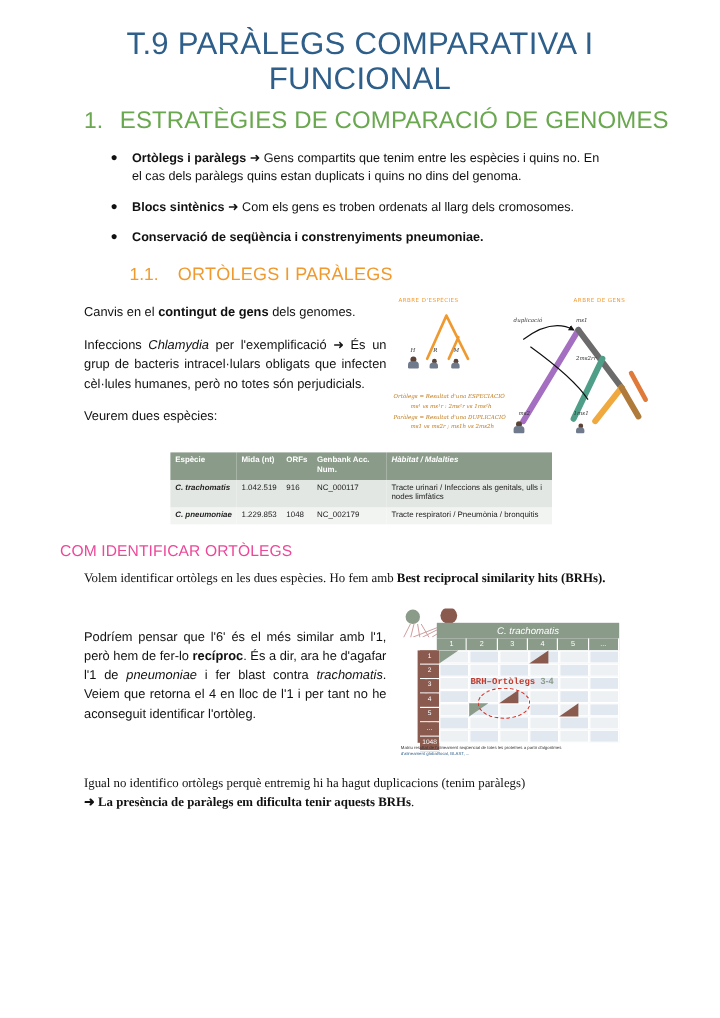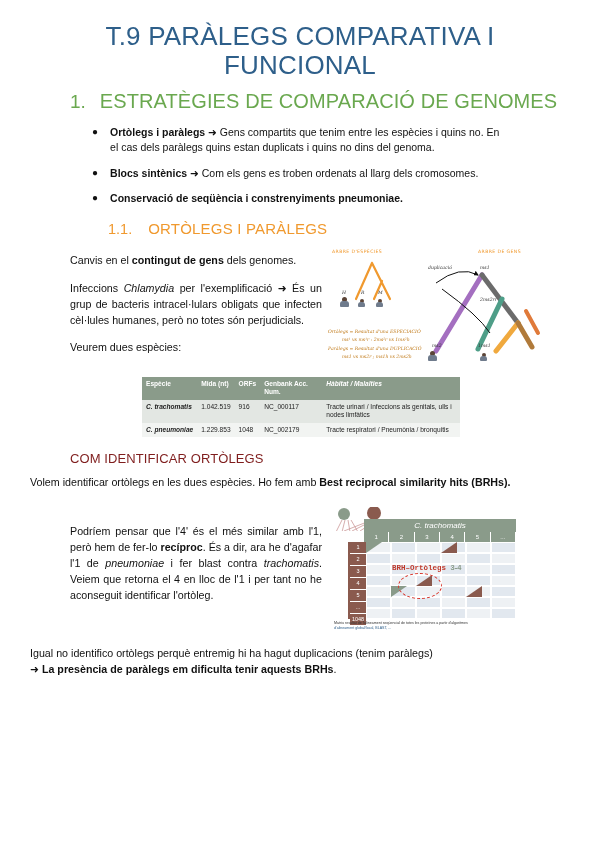--- a/index.html
+++ b/index.html
@@ -72,21 +72,21 @@
   }
   table.species th.ital{font-style:italic;font-weight:bold;}
   table.species td{
     padding:3px 4px;vertical-align:top;line-height:1.3;color:#222;
   }
   table.species tr.r1 td{background:#e3e7e3;}
   table.species tr.r2 td{background:#f2f4f2;}
   td.sp{font-weight:bold;font-style:italic;white-space:nowrap;}
 
   
-  .h3-red{color:#7f1d1d;font-size:13px;margin:14px 0 8px 70px;letter-spacing:.1px;}
+  .h3-red{color:#ec4899;font-size:13px;margin:14px 0 8px 50px;letter-spacing:.1px;}
 
   
   .fig-brh{position:relative;width:188px;height:128px;margin:6px 0 0 0;}
   .brh-title{
     position:absolute;left:32px;top:12px;width:152px;height:13px;
     background:#8a9b8a;color:#fff;font-style:italic;font-size:8px;
     text-align:center;line-height:13px;
   }
   .brh-colhead{position:absolute;left:32px;top:25px;width:152px;height:10px;display:flex;}
   .brh-colhead div{
@@ -123,21 +123,21 @@
     border:1.4px dashed #d8342a;border-radius:50%;
   }
   .brh-caption{
     position:absolute;left:2px;top:114px;width:186px;font-size:3.6px;
     line-height:1.35;color:#333;
   }
   .brh-caption .blue{color:#2e5f8a;}
   .brh-top{position:absolute;left:2px;top:0;width:60px;height:24px;}
 
   
-  .wide{margin:10px 70px 0 30px;}
+  .wide{margin:10px 70px 0 70px;font-family:Liberation Serif, serif;}
 </style>
 </head>
 <body>
 
 <div class="page">
 
   <div class="doc-title">T.9 PARÀLEGS COMPARATIVA I FUNCIONAL</div>
 
   <div class="h1-row">
     <span class="h1-num">1.</span>
@@ -267,21 +267,21 @@
 
   <div class="h3-red">COM IDENTIFICAR ORTÒLEGS</div>
 
   <div class="wide" style="margin-top:0;">
     <p class="body"><span>Volem identificar ortòlegs en les dues espècies. Ho fem amb </span><b>Best reciprocal similarity hits (BRHs).</b></p>
   </div>
 
   <div class="cols">
     <div class="col-left">
 
-      <p class="body"><span>Podríem pensar que l'4' és el més similar amb l'1, però hem de fer-lo </span><b>recíproc</b><span>. És a dir, ara he d'agafar l'1 de </span><i>pneumoniae</i><span> i fer blast contra </span><i>trachomatis</i><span>. Veiem que retorna el 4 en lloc de l'1 i per tant no he aconseguit identificar l'ortòleg.</span></p>
+      <p class="body"><span>Podríem pensar que l'6' és el més similar amb l'1, però hem de fer-lo </span><b>recíproc</b><span>. És a dir, ara he d'agafar l'1 de </span><i>pneumoniae</i><span> i fer blast contra </span><i>trachomatis</i><span>. Veiem que retorna el 4 en lloc de l'1 i per tant no he aconseguit identificar l'ortòleg.</span></p>
     </div>
 
     <div class="col-right">
       <div class="fig-brh">
 
         <svg class="brh-top" width="60" height="26">
           <circle cx="10" cy="7" r="6" fill="#8a9b8a"></circle>
           <circle cx="40" cy="6" r="7" fill="#8a5a4e"></circle>
           <path d="M8 13 L2 25 M11 13 L8 25 M14 13 L16 25 M17 13 L24 25" stroke="#c99" stroke-width="0.8" fill="none"></path>
           <path d="M38 13 L10 24 M40 13 L18 24 M43 13 L26 24" stroke="#c99" stroke-width="0.8" fill="none"></path>

